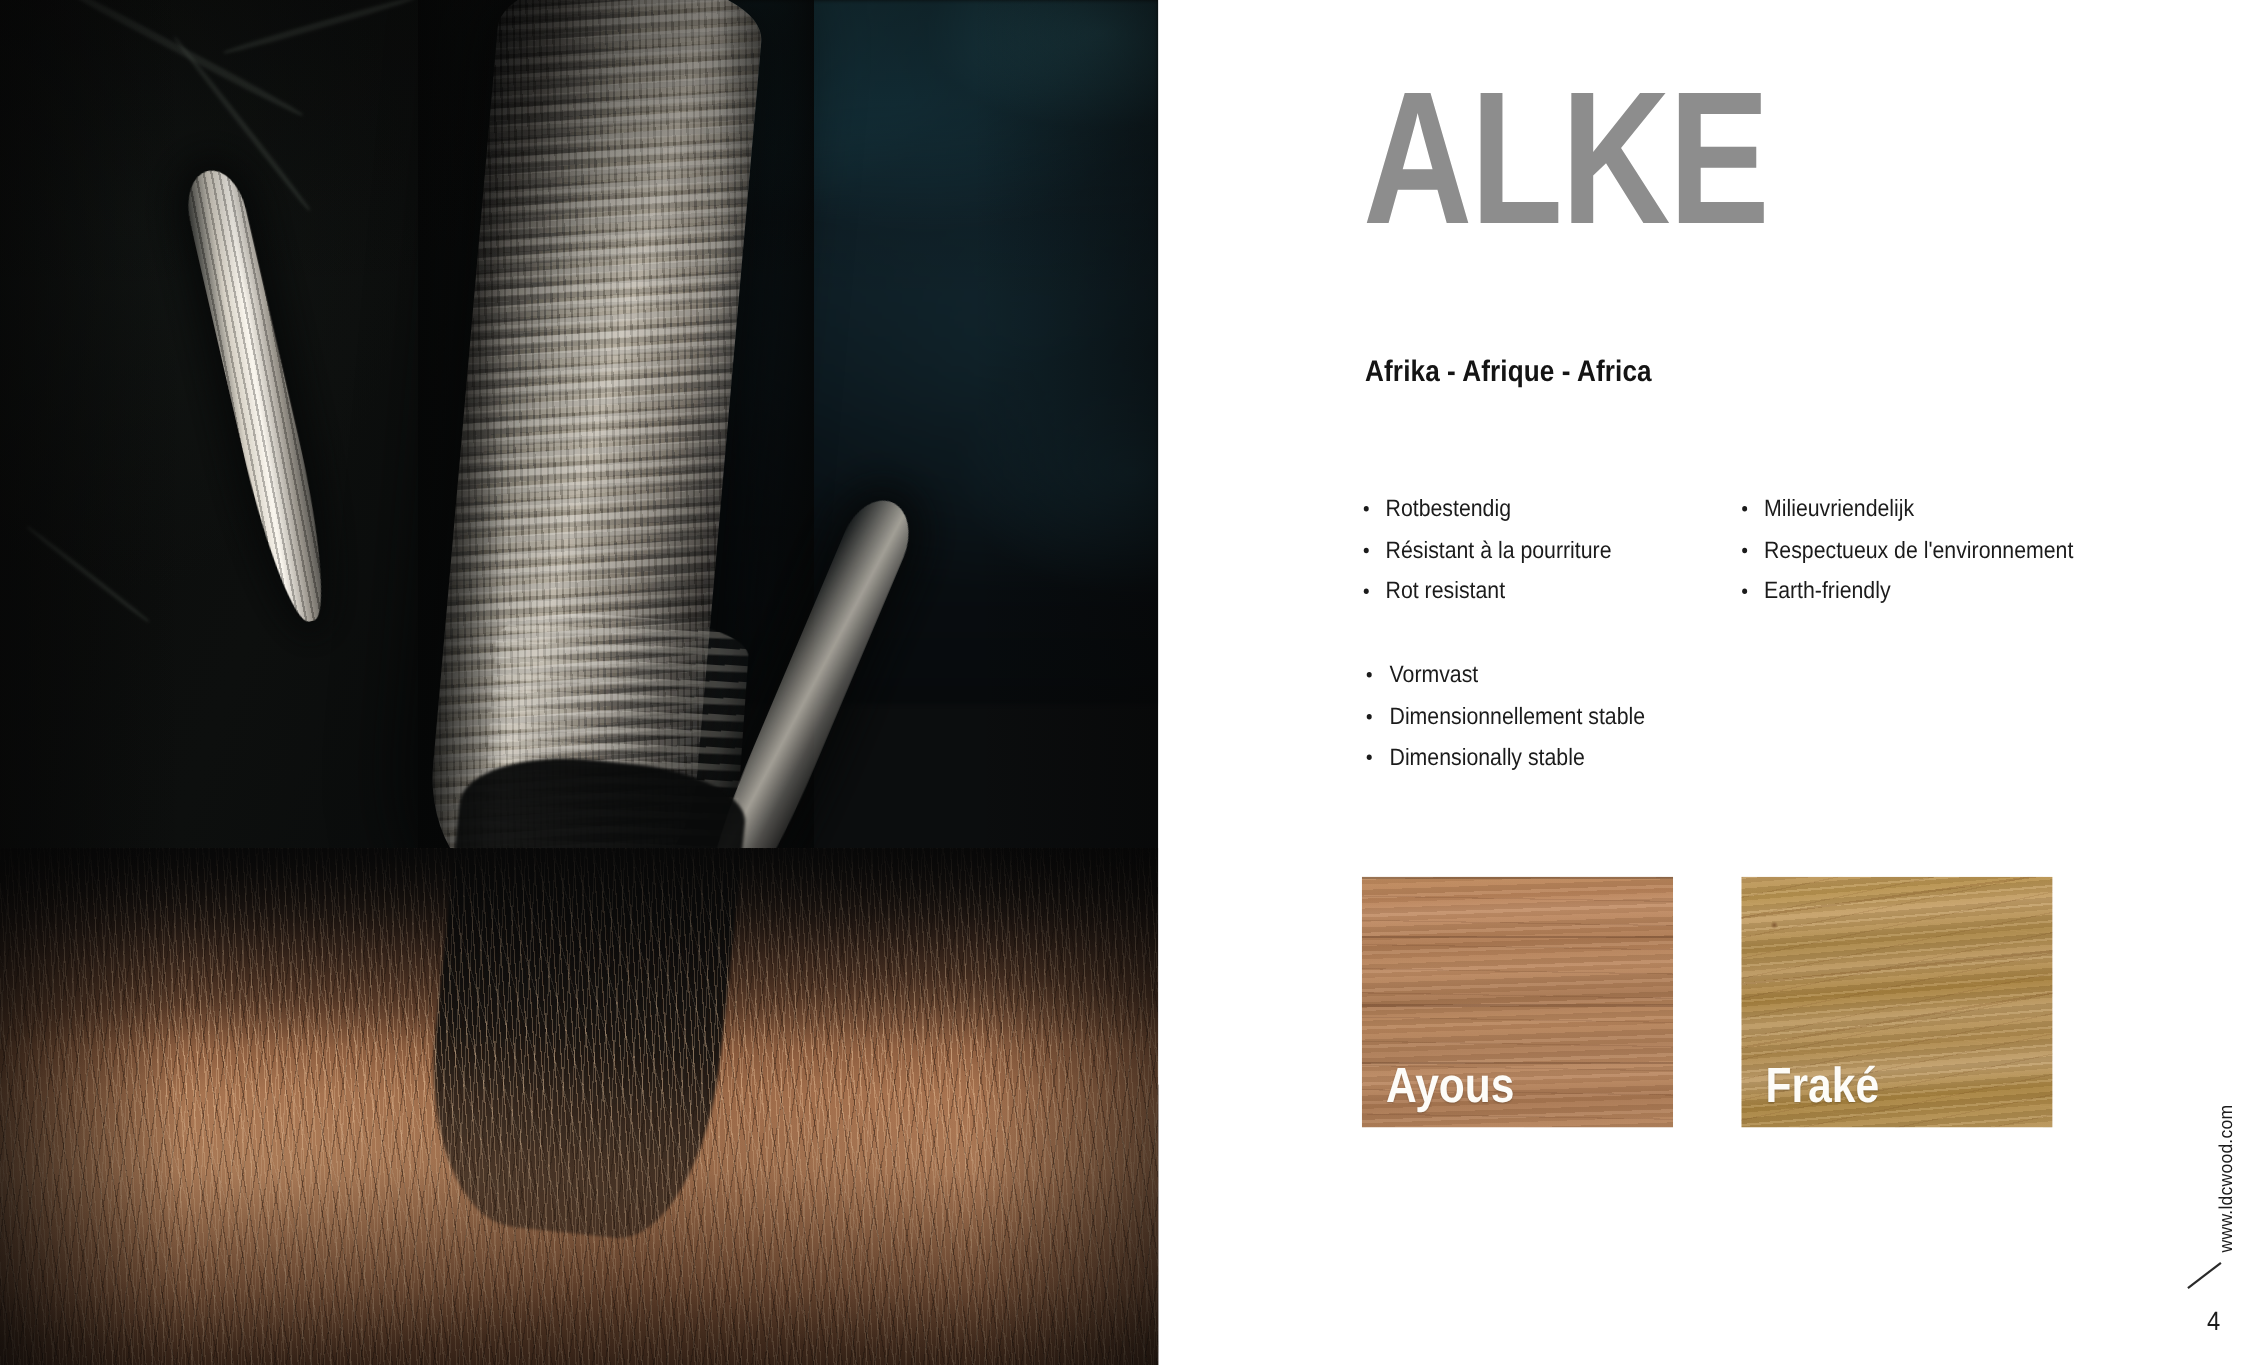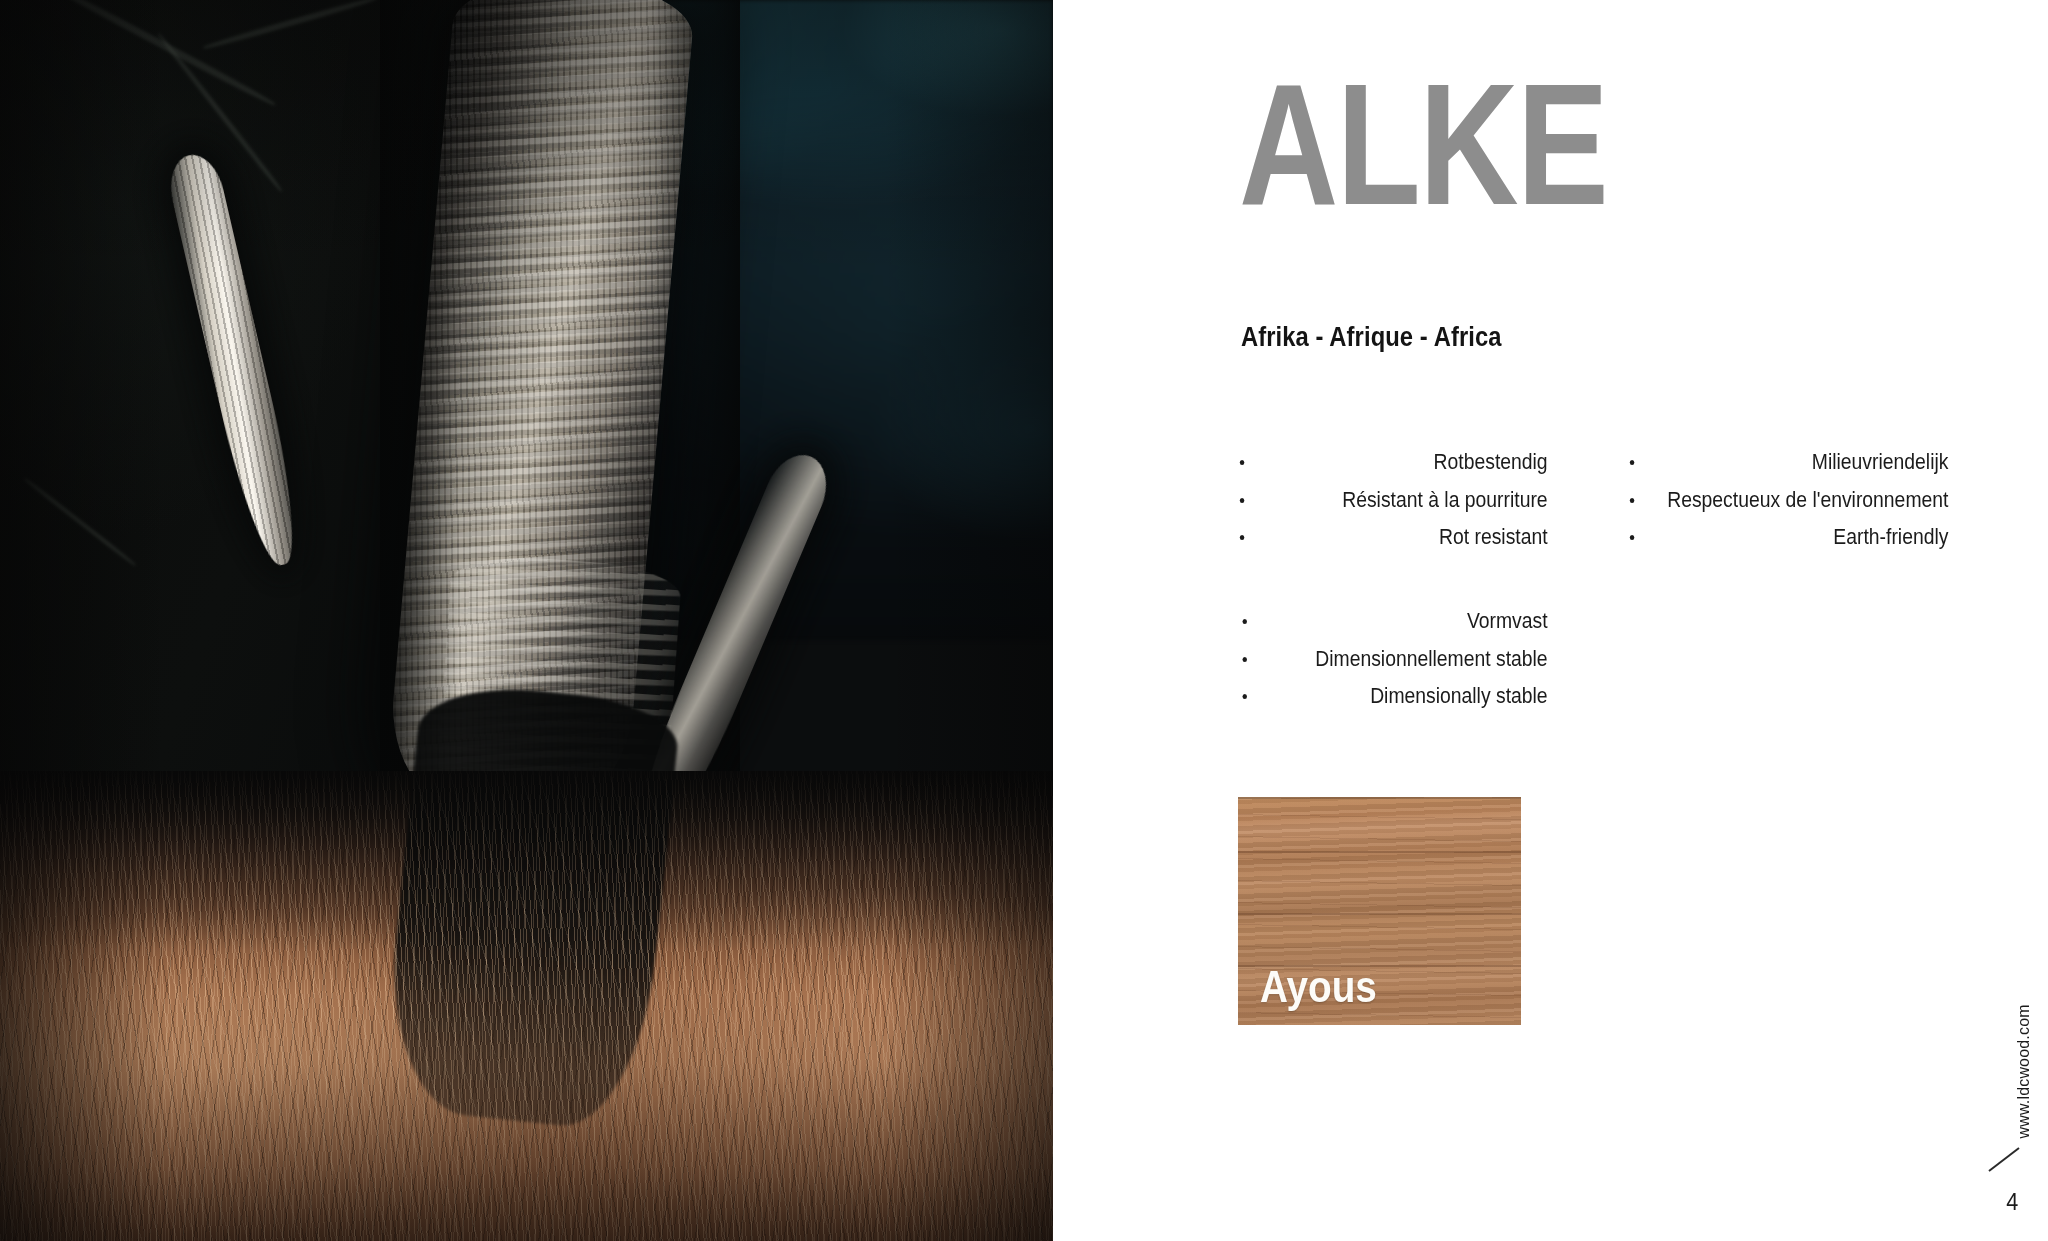--- a/index.html
+++ b/index.html
@@ -212,21 +212,20 @@
       linear-gradient(180deg, rgba(5,5,5,.4) 0%, rgba(5,5,5,0) 22%, rgba(5,5,5,0) 80%, rgba(5,5,5,.55) 100%);
     pointer-events: none;
   }
 
   
   .content-panel {
     position: relative;
     flex: 1 1 auto;
     height: 986px;
     background: #ffffff;
-    text-align: right;
   }
 
   .title {
     position: absolute;
     left: 186px;
     top: 58px;
     font-family: "Liberation Sans Narrow", "Liberation Sans", sans-serif;
     font-weight: 700;
     font-size: 172px;
     line-height: 1;
@@ -253,21 +252,20 @@
 
   .feature-grid {
     position: absolute;
     left: 185px;
     top: 448px;
     width: 700px;
     display: grid;
     grid-template-columns: 344px 356px;
     grid-auto-rows: auto;
     row-gap: 38px;
-    gap: 46px;
   }
 
   ul.feat {
     list-style: none;
     margin: 0;
     padding: 0;
   }
   ul.feat li {
     position: relative;
     padding-left: 24px;
@@ -474,20 +472,25 @@
     </div>
 
     <div class="swatches">
 
       <div class="swatch swatch-ayous">
         <div class="grain"></div>
         <div class="lines"></div>
         <span class="swatch-label">Ayous</span>
       </div>
 
+      <div class="swatch swatch-frake">
+        <div class="grain"></div>
+        <div class="lines"></div>
+        <span class="swatch-label">Fraké</span>
+      </div>
 
     </div>
 
     <div class="site-url">www.ldcwood.com</div>
 
     <div class="footer-slash">
       <svg width="38" height="30" viewBox="0 0 38 30" aria-hidden="true">
         <line x1="3" y1="27" x2="33" y2="4" stroke="#2a2a2a" stroke-width="2"></line>
       </svg>
     </div>

